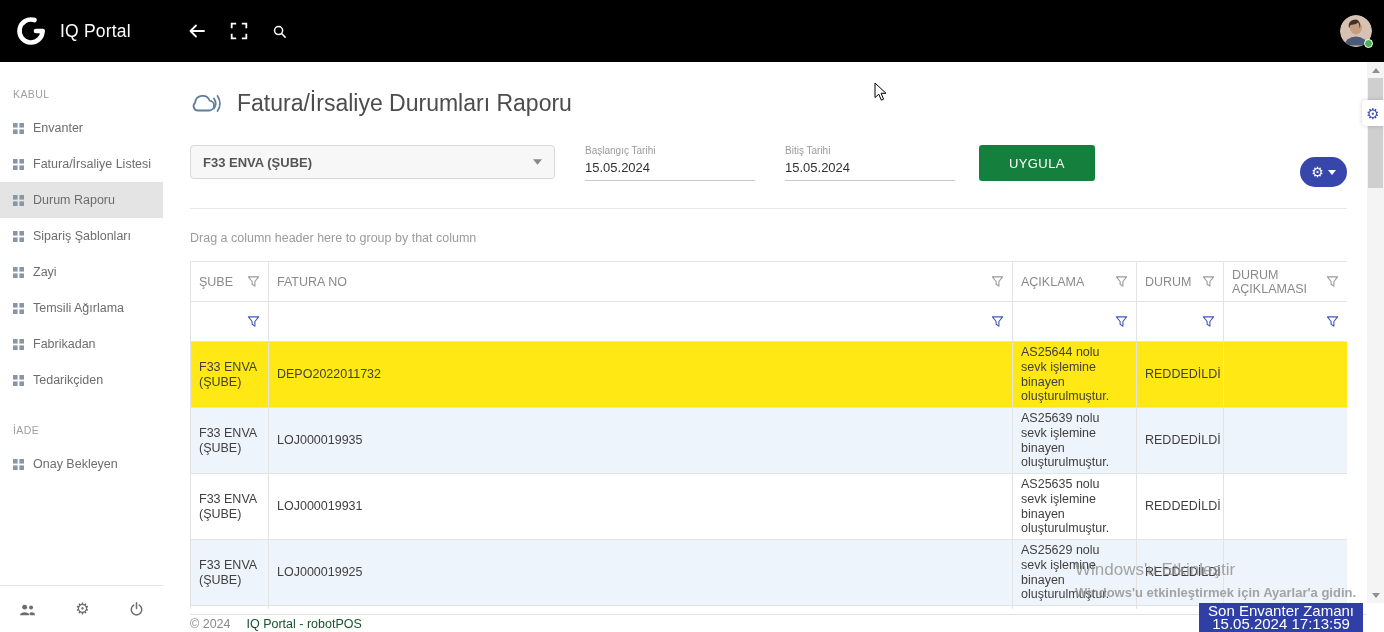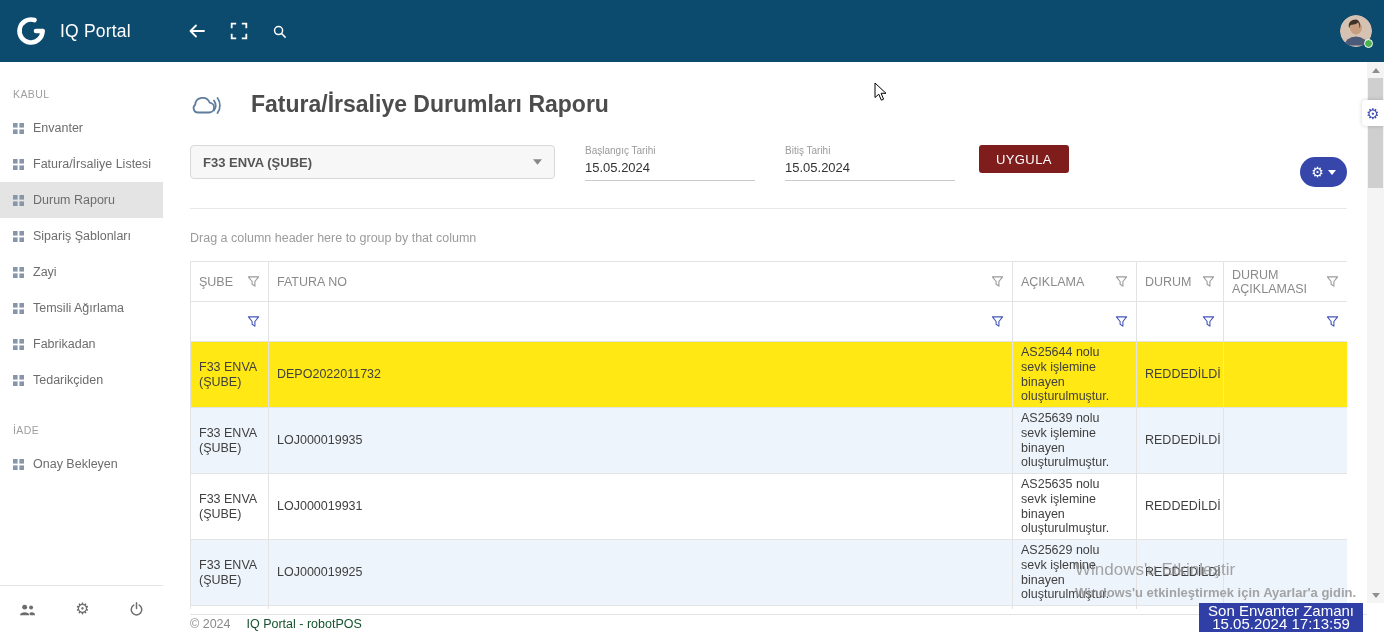--- a/index.html
+++ b/index.html
@@ -5,21 +5,21 @@
   * { box-sizing: border-box; margin: 0; padding: 0; }
   html, body { width: 1384px; height: 632px; }
   body {
     font-family: "Liberation Sans", "DejaVu Sans", sans-serif;
     overflow: hidden; position: relative; background: #fff; color: #444;
   }
   svg.defs { position: absolute; width: 0; height: 0; }
 
   
   .navbar { position: absolute; top: 0; left: 0; right: 0; height: 62px;
-    background: #0c4a6e; color: #fff; display: flex; align-items: center; z-index: 30; }
+    background: #000000; color: #fff; display: flex; align-items: center; z-index: 30; }
   .logo { width: 36px; height: 36px; margin-left: 13px; flex: 0 0 auto; cursor: pointer; }
   .app-title { font-size: 17.5px; margin-left: 11px; letter-spacing: .2px; }
   .nav-icons { position: absolute; left: 188px; top: 0; height: 62px; display: flex; align-items: center; gap: 24px; }
   .nav-icon { width: 18px; height: 18px; color: #fff; cursor: pointer; }
   .nav-icon.sm { width: 15px; height: 15px; }
   .avatar-wrap { position: absolute; right: 12px; top: 15px; width: 32px; height: 32px; cursor: pointer; }
   .avatar { width: 32px; height: 32px; border-radius: 50%; overflow: hidden; display: block; }
   .status-dot { position: absolute; right: -1px; bottom: -1px; width: 9px; height: 9px;
     background: #4caf50; border: 1.5px solid #fff; border-radius: 50%; }
 
@@ -30,33 +30,33 @@
     font-size: 12.5px; color: #6d6d6d; cursor: pointer; white-space: nowrap; }
   .side-item.selected { background: #e4e4e4; }
   .sq { width: 11px; height: 11px; color: #8796a8; flex: 0 0 auto; }
   .side-bottom { position: absolute; bottom: 0; left: 0; right: 0; height: 47px; border-top: 1px solid #e4e4e4;
     display: flex; align-items: center; justify-content: space-around; color: #6d6d6d; background: #fff; }
   .side-bottom .ic { width: 17px; height: 15px; cursor: pointer; color: #6d6d6d; }
   .gear-glyph { font-size: 16px; line-height: 1; cursor: pointer; }
 
   
   .content { position: absolute; left: 163px; top: 62px; right: 17px; bottom: 0; padding-left: 27px; background: #fff; }
-  .page-title { display: flex; align-items: flex-end; gap: 27px; margin-top: 26px;
-    font-size: 23px; color: #4c4c4c; font-weight: 700; height: 30px; }
+  .page-title { display: flex; align-items: center; gap: 13px; margin-top: 26px;
+    font-size: 23px; color: #4c4c4c; font-weight: 400; height: 30px; }
   .title-icon { width: 34px; height: 25px; color: #5f7d9c; flex: 0 0 auto; }
 
   .filter-bar { display: flex; align-items: flex-start; margin-top: 27px; width: 1157px; }
   .branch-select { width: 365px; height: 34px; background: #f7f7f7; border: 1px solid #d8d8d8; border-radius: 4px;
     display: flex; align-items: center; justify-content: space-between; padding: 0 12px;
     font-size: 13px; font-weight: bold; color: #555; cursor: pointer; }
   .caret { width: 9px; height: 6px; color: #888; flex: 0 0 auto; }
   .date-field { width: 170px; margin-left: 30px; border-bottom: 1px solid #c9c9c9; padding-bottom: 5px; cursor: text; }
   .date-field .lbl { font-size: 10px; color: #9a9a9a; margin-bottom: 4px; }
   .date-field .val { font-size: 13px; color: #333; }
-  .apply-btn { margin-left: 24px; height: 28px; padding: 0 17px; background: #7f1d1d; border: none; border-radius: 3px;
+  .apply-btn { margin-left: 24px; height: 36px; padding: 0 30px; background: #15803d; border: none; border-radius: 3px;
     color: #fff; font-size: 13px; font-weight: 500; letter-spacing: .4px; cursor: pointer; font-family: inherit; }
   .settings-pill { margin-left: auto; margin-top: 12px; width: 47px; height: 30px; border-radius: 16px;
     background: #3746ab; color: #fff; display: flex; align-items: center; justify-content: center; gap: 4px; cursor: pointer; }
   .settings-pill .gear-glyph { font-size: 14px; }
   .pill-caret { width: 8px; height: 5px; color: #fff; }
 
   .divider { width: 1157px; border-top: 1px solid #e8e8e8; margin-top: 21px; }
   .group-hint { margin-top: 22px; font-size: 12.5px; color: #9b9b9b; width: 1157px; }
 
   

